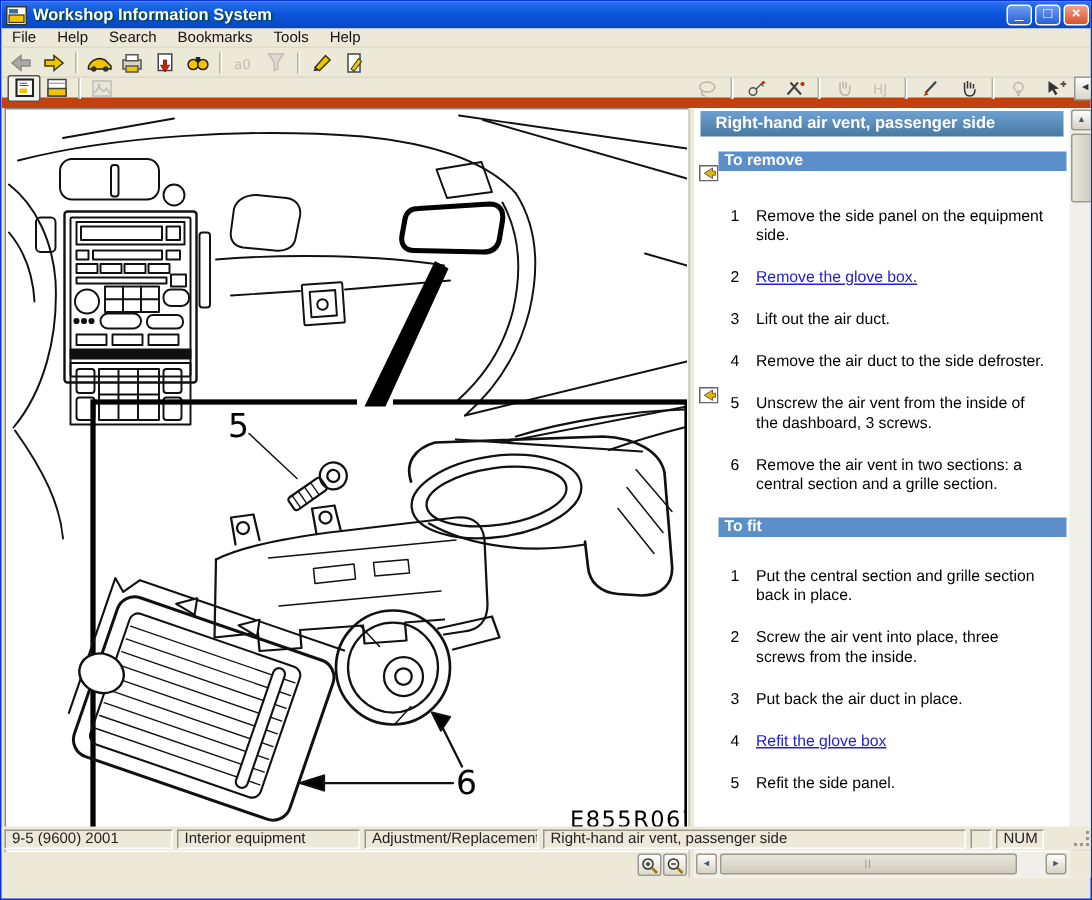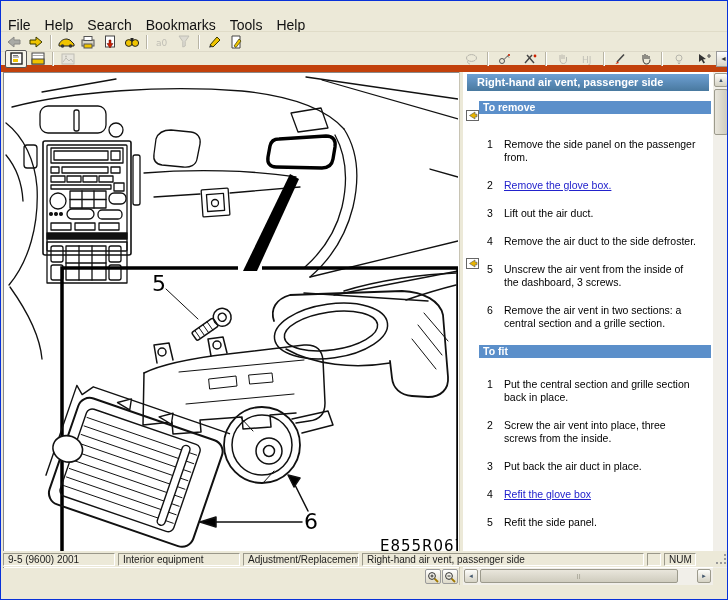--- a/index.html
+++ b/index.html
@@ -11,21 +11,21 @@
     background:linear-gradient(180deg,#2a72eb 0%,#0a55dd 45%,#0747c4 100%);
     display:flex;align-items:center;padding:0 3px;color:#fff;}
   .titlebar .appicon{width:14px;height:13px;margin-right:4px;flex:none;}
   .titletext{font-size:11px;font-weight:bold;text-shadow:1px 1px 1px #043;flex:1;white-space:nowrap;}
   .winbtn{width:17px;height:14px;margin-left:2px;border:1px solid #fff;border-radius:3px;
     font-size:10px;line-height:11px;text-align:center;color:#fff;flex:none;
     background:linear-gradient(180deg,#6f9bf0,#2a60d8);}
   .winbtn.close{background:linear-gradient(180deg,#f2a08c,#d9512c);font-weight:bold;}
   
   .menubar{position:absolute;left:0;top:18px;width:728px;height:13px;background:#ece9d8;
-    display:flex;align-items:center;font-size:14px;color:#111;border-bottom:1px solid #e0dcc8;}
+    display:flex;align-items:center;font-size:10px;color:#111;border-bottom:1px solid #e0dcc8;}
   .menuitem{padding:0 7px;}
   
   .tb1{position:absolute;left:0;top:31px;width:728px;height:20px;display:flex;align-items:center;
     background:#ece9d8;border-bottom:1px solid #ddd9c8;padding-left:2px;}
   .tb2{position:absolute;left:0;top:51px;width:728px;height:20px;display:flex;align-items:center;
     background:#ece9d8;border-bottom:7px solid #c2410c;}
   .tbtn{width:22px;height:18px;display:flex;align-items:center;justify-content:center;flex:none;}
   .tsep{width:2px;height:14px;border-left:1px solid #b8b4a4;border-right:1px solid #fff;margin:0 3px;flex:none;}
   .disabled{opacity:.45;filter:grayscale(1);}
   .pressed{border:1px solid #555;background:#f6f4ea;border-radius:2px;}
@@ -79,20 +79,31 @@
       radial-gradient(circle at 10px 6px,#999 1px,transparent 1.4px),
       radial-gradient(circle at 2px 10px,#999 1px,transparent 1.4px),
       radial-gradient(circle at 10px 2px,#999 1px,transparent 1.4px);}
   text{font-family:"DejaVu Sans",sans-serif;}
 </style>
 </head>
 <body>
 
 <div class="win">
 
+  <div class="titlebar">
+    <svg class="appicon" viewBox="0 0 14 13">
+      <rect x="0.5" y="0.5" width="13" height="12" fill="#fdfdf6" stroke="#333"></rect>
+      <rect x="2" y="6" width="10" height="5" fill="#f0c400" stroke="#333" stroke-width="0.8"></rect>
+      <rect x="2" y="2" width="6" height="3" fill="#3a6ea5"></rect>
+    </svg>
+    <span class="titletext">Workshop Information System</span>
+    <div class="winbtn">_</div>
+    <div class="winbtn">□</div>
+    <div class="winbtn close">×</div>
+  </div>
 
   <div class="menubar">
     <span class="menuitem">File</span>
     <span class="menuitem">Help</span>
     <span class="menuitem">Search</span>
     <span class="menuitem">Bookmarks</span>
     <span class="menuitem">Tools</span>
     <span class="menuitem">Help</span>
   </div>
 
@@ -419,21 +430,21 @@
         <polygon points="9,2 3.5,5.5 9,9 9,6.8 11,6.8 11,4.2 9,4.2" fill="#e8b400" stroke="#555" stroke-width="0.6"></polygon>
       </svg>
       <svg class="reticon" style="top:186px;" width="13" height="11" viewBox="0 0 13 11">
         <rect x="0.5" y="0.5" width="12" height="10" fill="#fff" stroke="#666"></rect>
         <polygon points="9,2 3.5,5.5 9,9 9,6.8 11,6.8 11,4.2 9,4.2" fill="#e8b400" stroke="#555" stroke-width="0.6"></polygon>
       </svg>
 
       <div class="steps">
         <div class="step">
           <span class="num">1</span>
-          <span class="txt">Remove the side panel on the passenger from.</span>
+          <span class="txt">Remove the side panel on the equipment side.</span>
         </div>
         <div class="step">
           <span class="num">2</span>
           <span class="txt linktxt">Remove the glove box.</span>
         </div>
         <div class="step">
           <span class="num">3</span>
           <span class="txt">Lift out the air duct.</span>
         </div>
         <div class="step">

